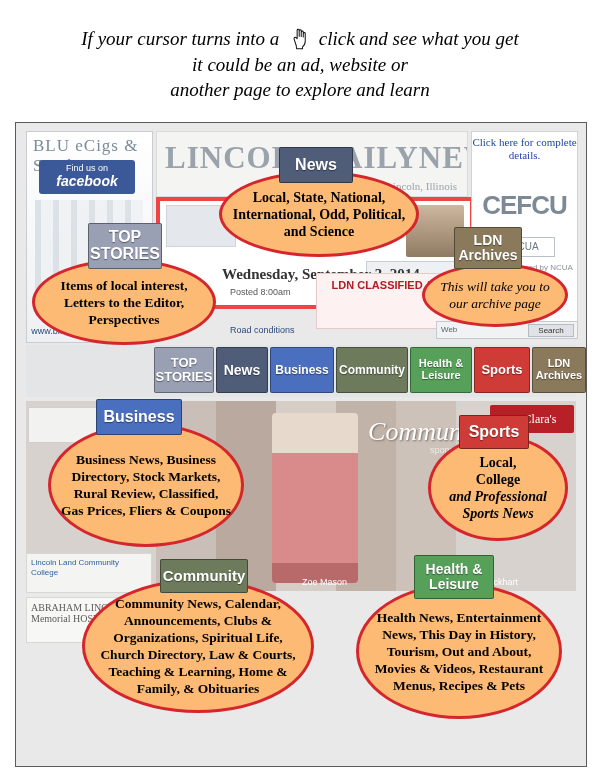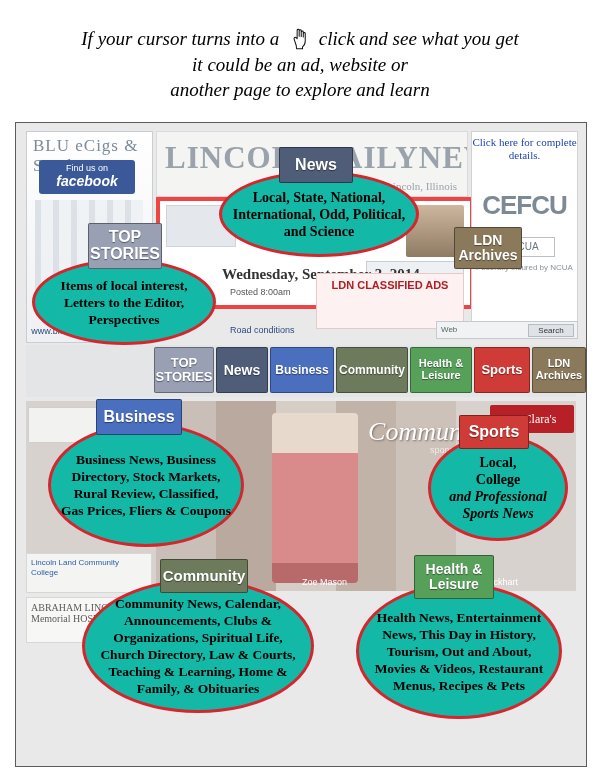--- a/index.html
+++ b/index.html
@@ -281,21 +281,21 @@
     display: flex;
     align-items: center;
     justify-content: center;
     text-shadow: 0 1px 1px rgba(0,0,0,.45);
     border-radius: 2px;
   }
 
   
   .bubble {
     position: absolute;
-    background: #14b8a6;
+    background: #fdba74;
     border: 3px solid #d4262c;
     border-radius: 50%;
     display: flex;
     align-items: center;
     justify-content: center;
     text-align: center;
     font-family: "Liberation Serif", serif;
     font-weight: bold;
     color: #000000;
     box-sizing: border-box;
@@ -446,20 +446,23 @@
   <div class="chip" style="left:72px; top:100px; width:74px; height:46px; font-size:16px; background:#9aa0b4;">
     <span>TOP STORIES</span>
   </div>
   <div class="bubble" style="left:16px; top:136px; width:184px; height:86px; font-size:13.5px;">
     <span>Items of local interest, Letters to the Editor, Perspectives</span>
   </div>
 
   <div class="chip" style="left:438px; top:104px; width:68px; height:42px; font-size:14px; background:#8a7a5b;">
     <span>LDN Archives</span>
   </div>
+  <div class="bubble plain" style="left:406px; top:140px; width:146px; height:64px; font-size:13.5px;">
+    <span>This will take you to our archive page</span>
+  </div>
 
   <div class="chip" style="left:80px; top:276px; width:86px; height:36px; font-size:16px; background:#4a6fbf;">
     <span>Business</span>
   </div>
   <div class="bubble" style="left:32px; top:300px; width:196px; height:124px; font-size:13.5px;">
     <span>Business News, Business Directory, Stock Markets, Rural Review, Classified, Gas Prices, Fliers &amp; Coupons</span>
   </div>
 
   <div class="chip" style="left:443px; top:292px; width:70px; height:34px; font-size:16px; background:#cf3b36;">
     <span>Sports</span>

